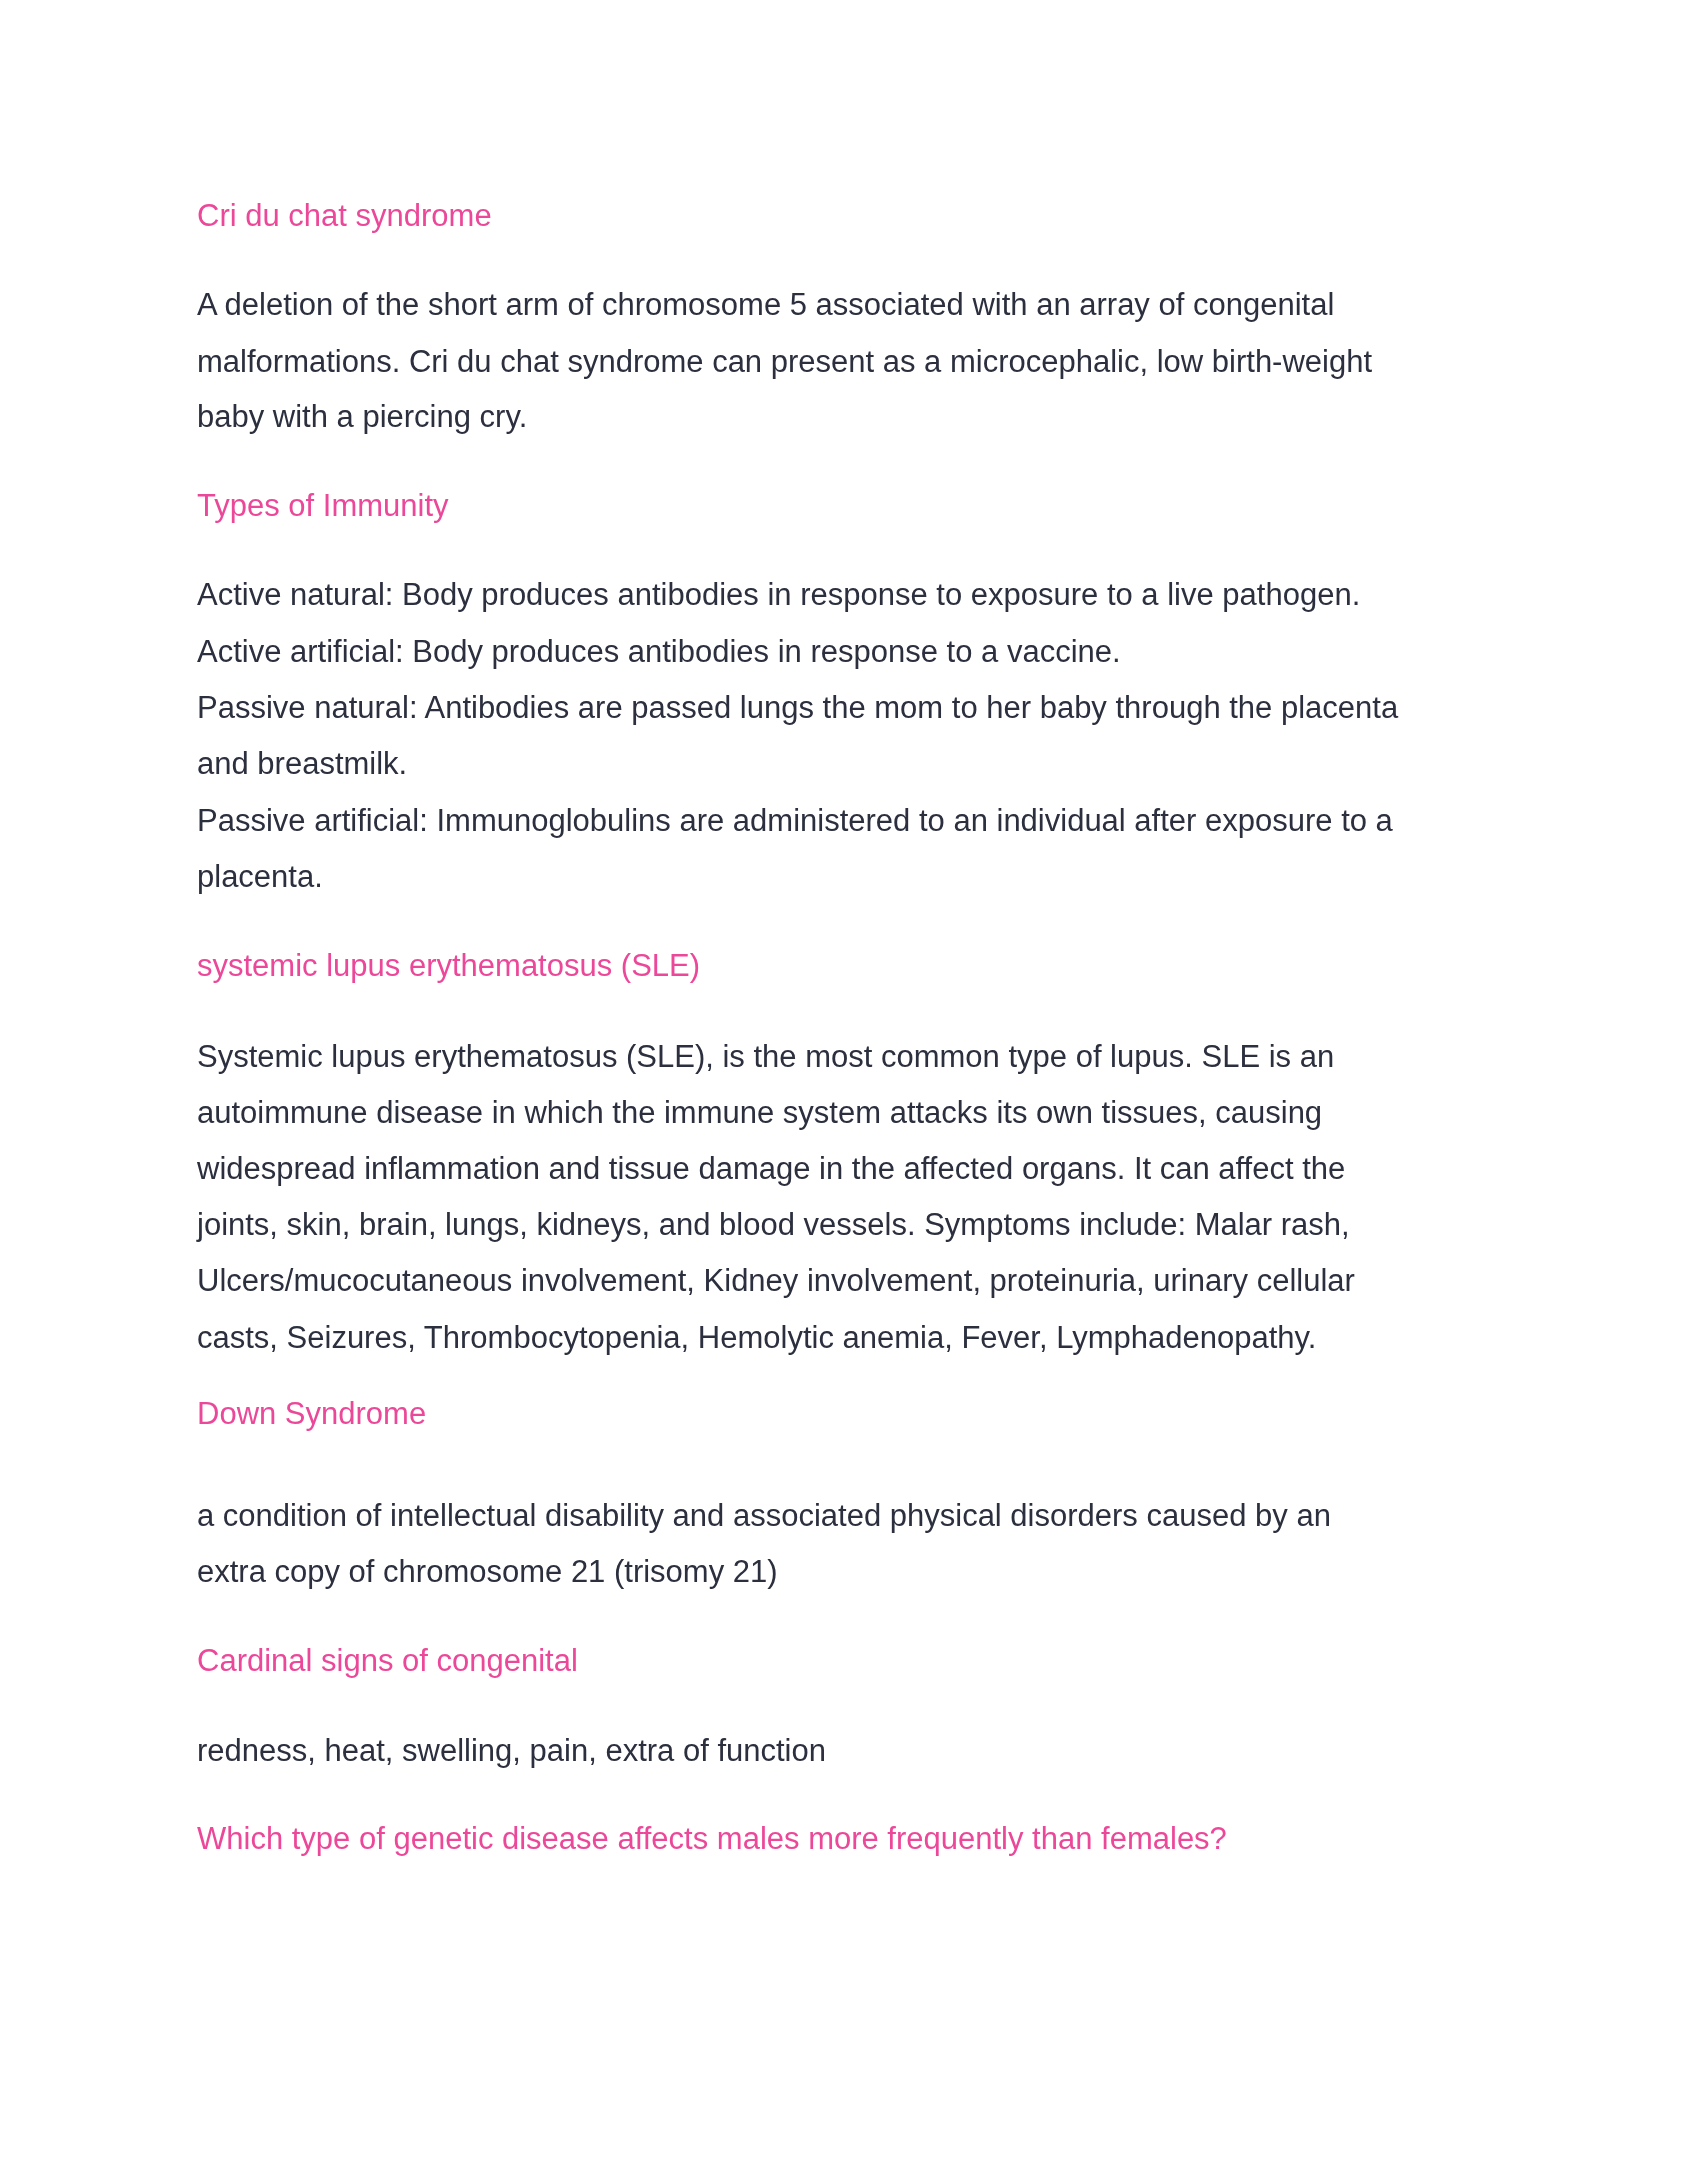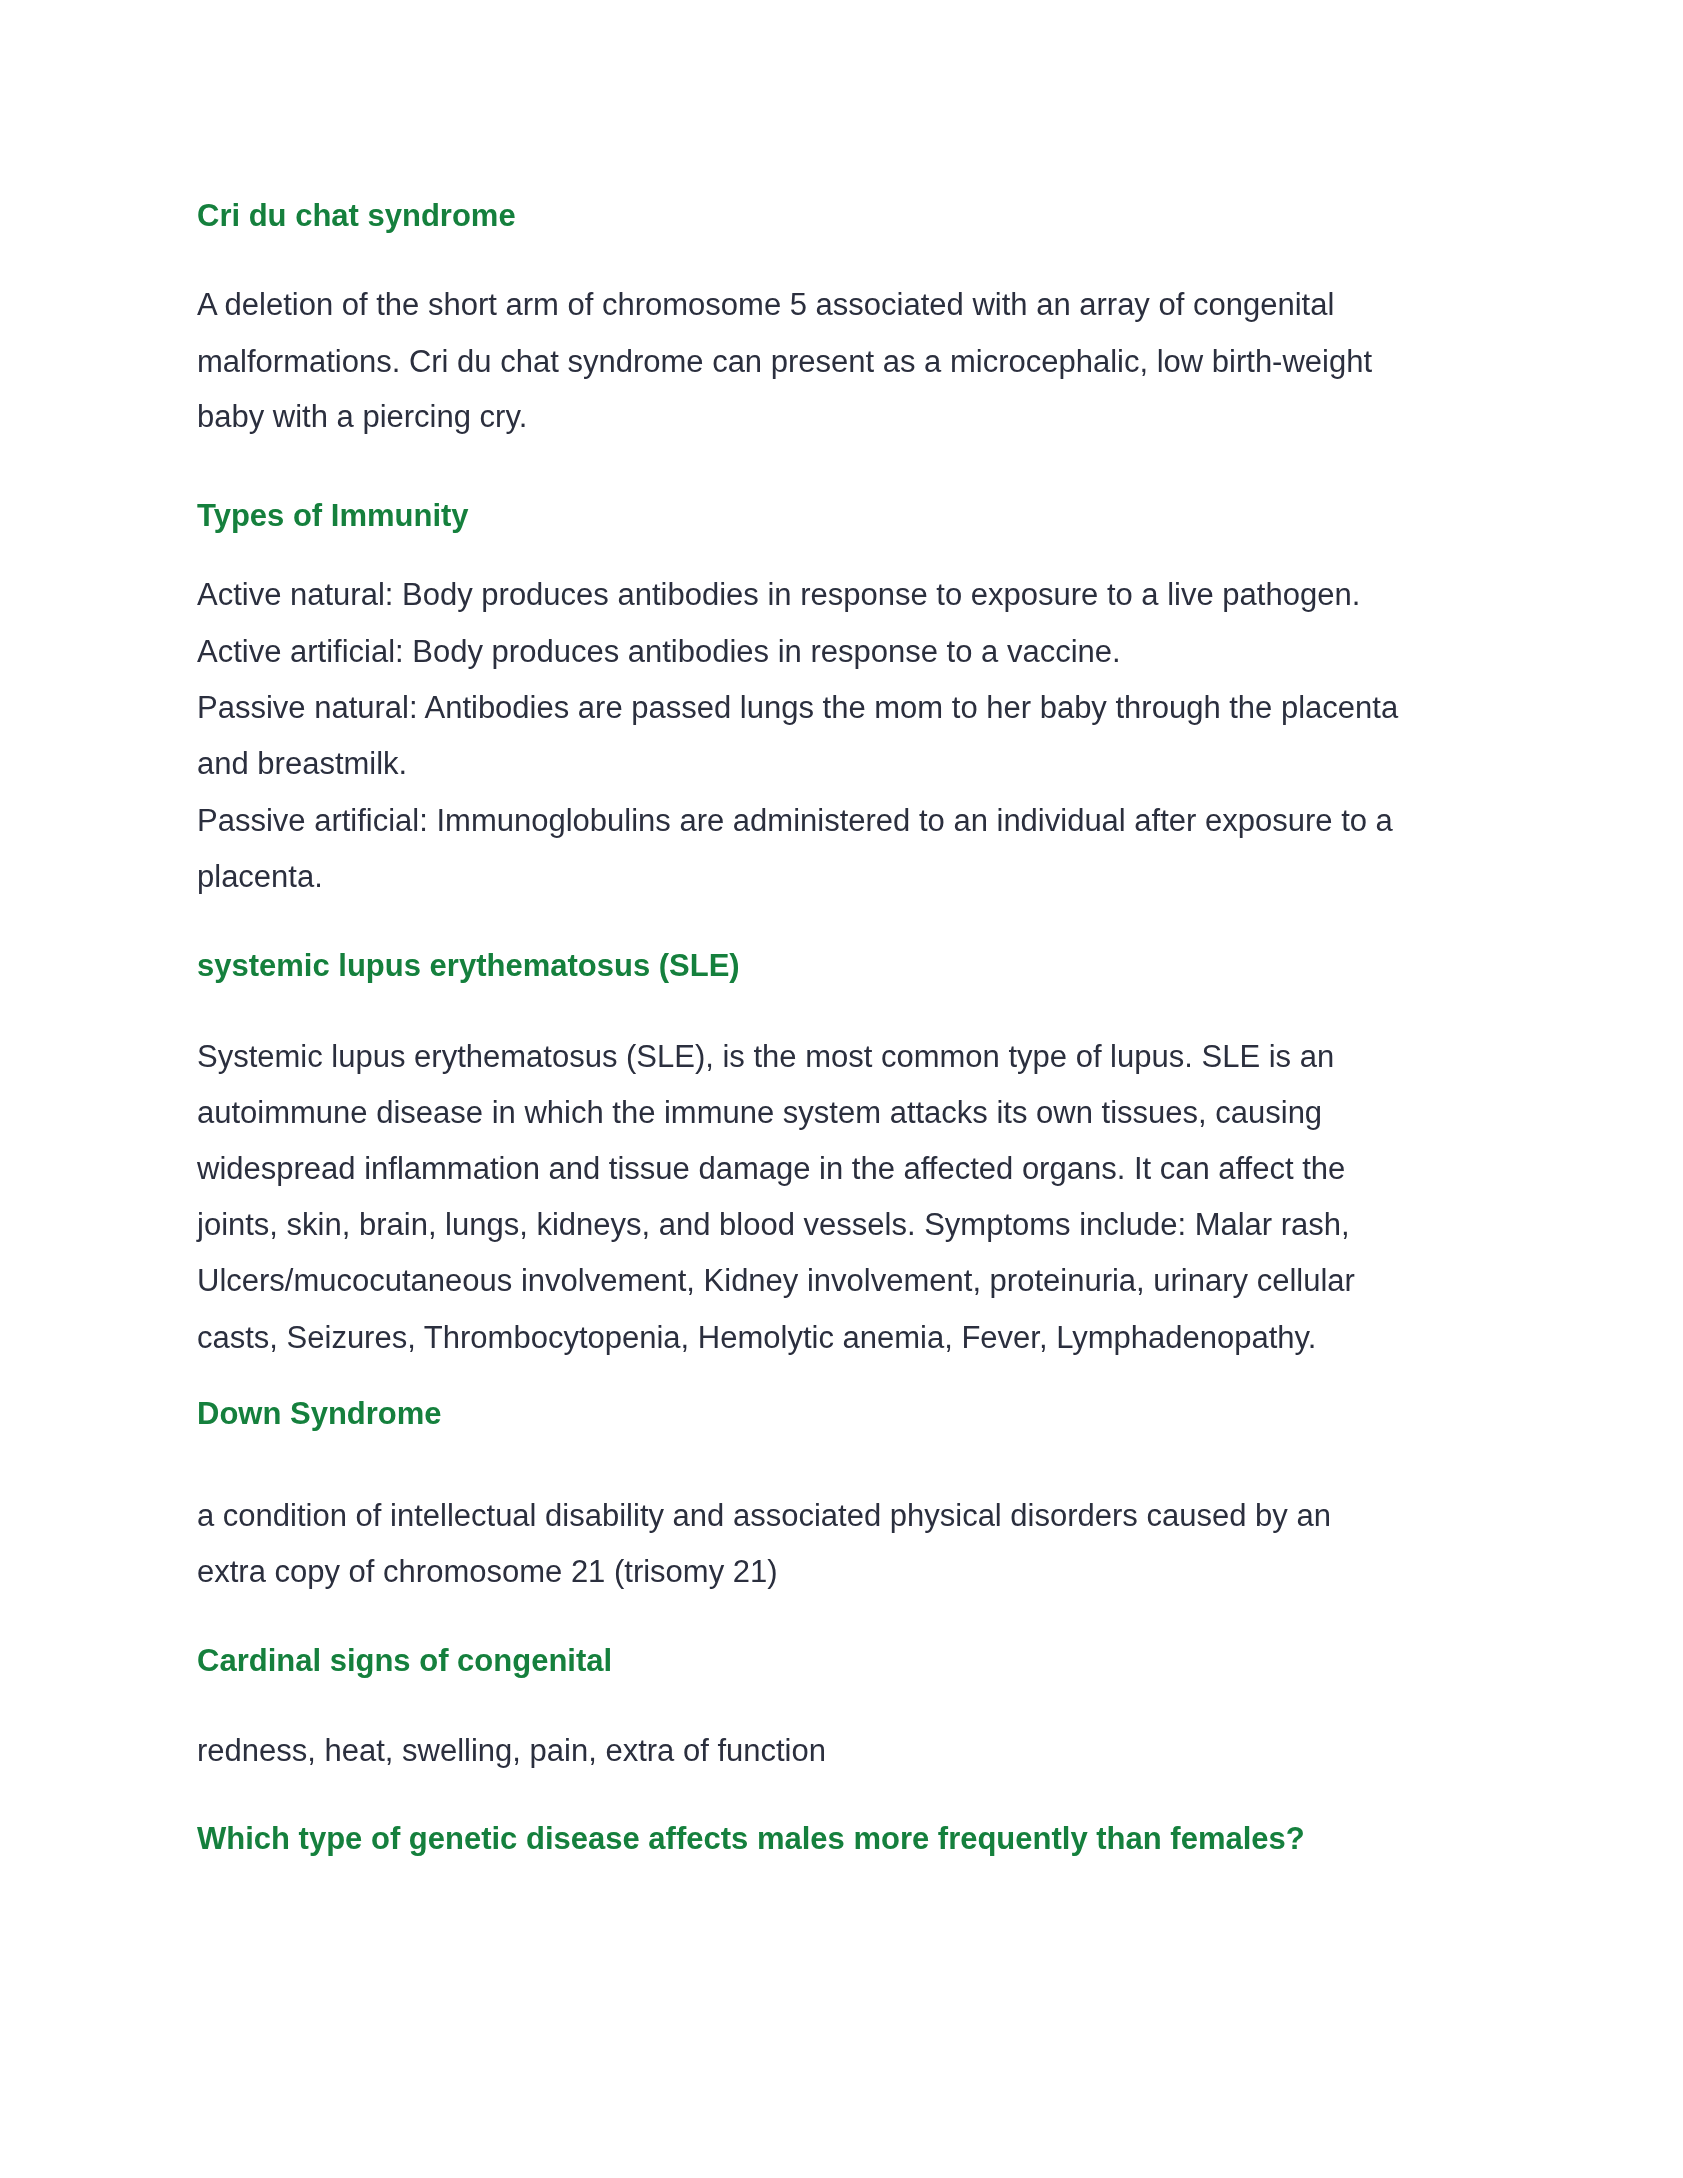--- a/index.html
+++ b/index.html
@@ -19,24 +19,24 @@
       position: absolute;
       left: 197px;
       top: 0;
       width: 1287px;
     }
     .section-heading {
       position: absolute;
       left: 0;
       margin: 0;
       font-size: 31px;
-      font-weight: bold;
+      font-weight: normal;
       line-height: 40px;
       white-space: nowrap;
-      color: #15803d;
+      color: #ec4899;
     }
     .line {
       position: absolute;
       left: 0;
       margin: 0;
       font-size: 31px;
       font-weight: normal;
       line-height: 40px;
       white-space: nowrap;
       color: #2b2f3e;
@@ -49,21 +49,21 @@
 <div class="page">
 
   <div>
     <h2 class="section-heading" style="top:196px">Cri du chat syndrome</h2>
     <p class="line" style="top:285px">A deletion of the short arm of chromosome 5 associated with an array of congenital</p>
     <p class="line" style="top:342px">malformations. Cri du chat syndrome can present as a microcephalic, low birth-weight</p>
     <p class="line" style="top:397px">baby with a piercing cry.</p>
   </div>
 
   <div>
-    <h2 class="section-heading" style="top:496px">Types of Immunity</h2>
+    <h2 class="section-heading" style="top:486px">Types of Immunity</h2>
     <p class="line" style="top:575px">Active natural: Body produces antibodies in response to exposure to a live pathogen.</p>
     <p class="line" style="top:632px">Active artificial: Body produces antibodies in response to a vaccine.</p>
     <p class="line" style="top:688px">Passive natural: Antibodies are passed lungs the mom to her baby through the placenta</p>
     <p class="line" style="top:744px">and breastmilk.</p>
     <p class="line" style="top:801px">Passive artificial: Immunoglobulins are administered to an individual after exposure to a</p>
     <p class="line" style="top:857px">placenta.</p>
   </div>
 
   <div>
     <h2 class="section-heading" style="top:946px">systemic lupus erythematosus (SLE)</h2>

